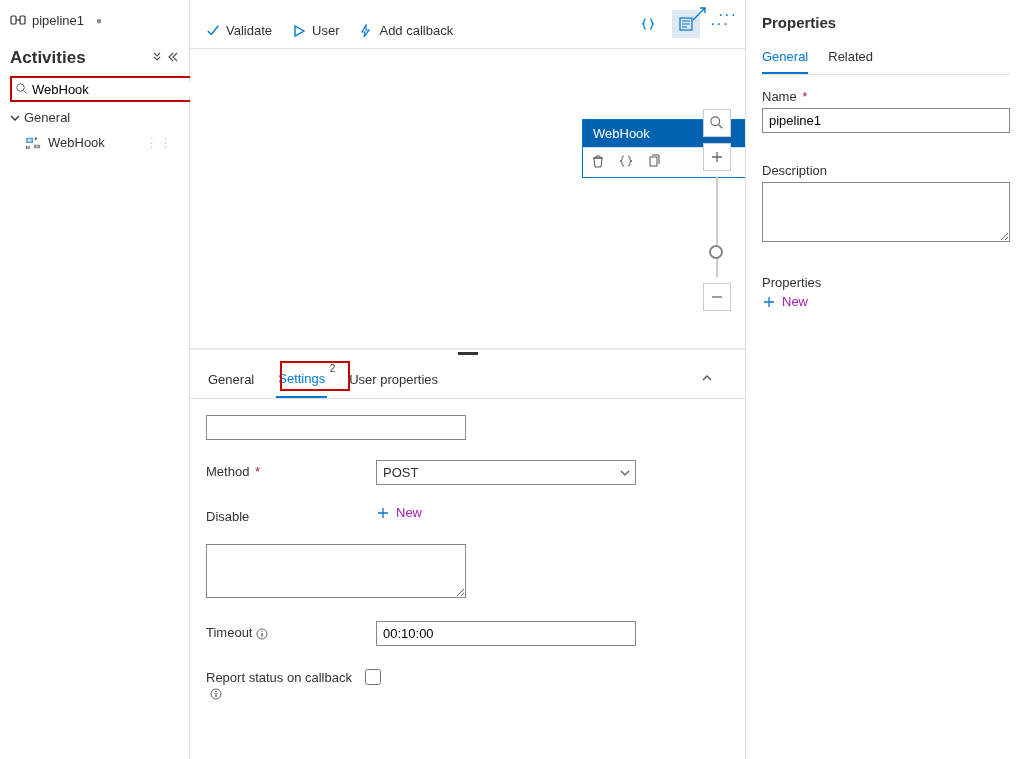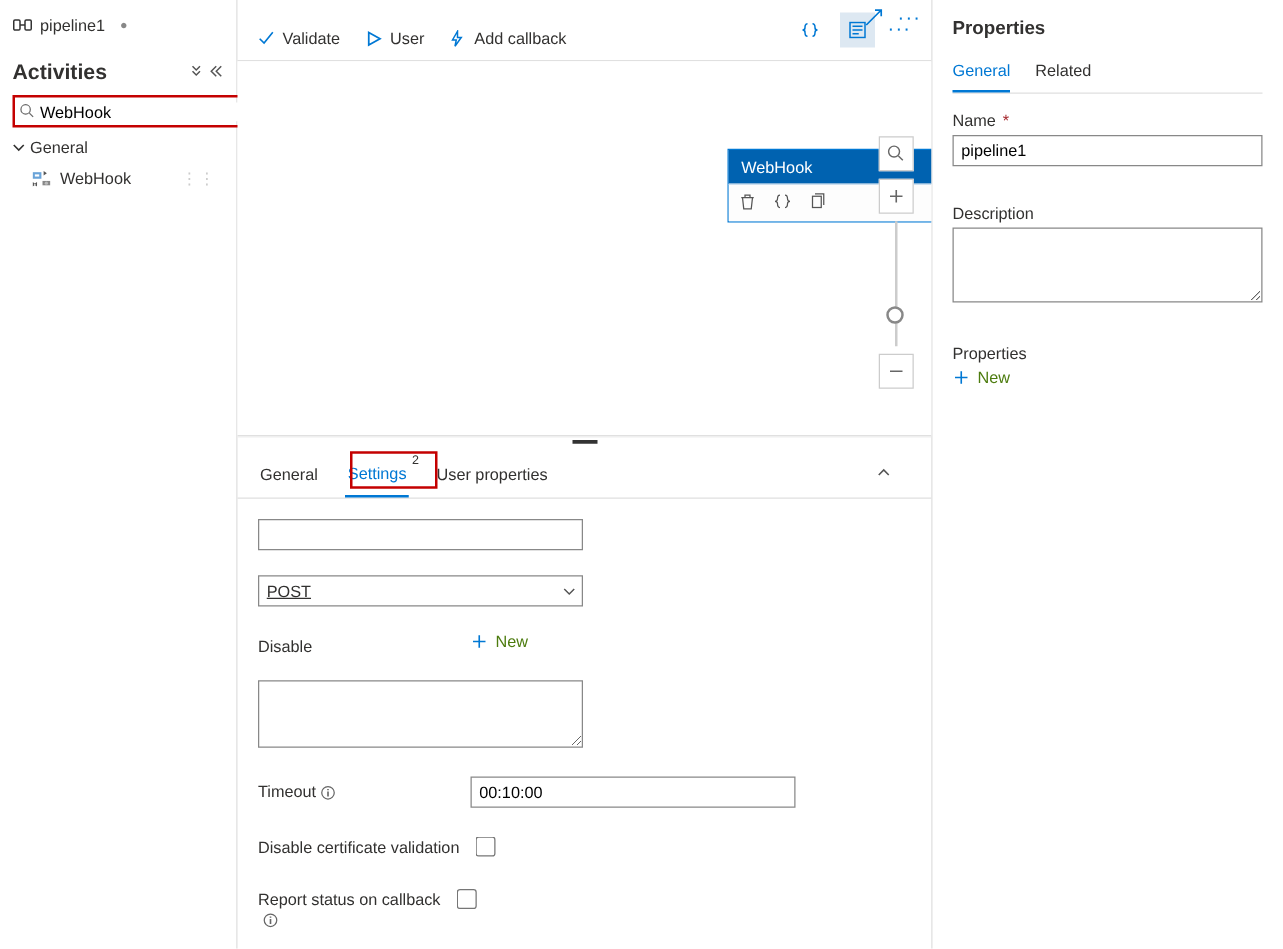--- a/index.html
+++ b/index.html
@@ -53,24 +53,24 @@
   .stab-box { position: absolute; border: 2px solid #c40000; padding: 2px 4px; pointer-events:none; top: 4px; left: 90px; width:70px; height: 30px; }
   .collapse-caret { margin-left: auto; padding: 6px 16px 10px 0; color:#555; }
 
   .settings-body { padding: 16px; overflow-y: auto; height: 360px; position:relative; }
   .field-row { display: flex; align-items: flex-start; margin-bottom: 20px; }
   .field-row .lbl { width: 170px; padding-top: 4px; }
   .req { color: #a4262c; margin-left: 2px; }
   .field-row .ctrl { flex: 1; max-width: 260px; }
   .txt, .sel, .ta { width: 100%; border: 1px solid #888; padding: 4px 6px; font-size: 13px; font-family: inherit; background:#fff; }
   .sel { appearance: none; padding-right: 20px; position: relative; }
-  .sel-wrap { position: relative; width: 100%; text-decoration: underline; }
+  .sel-wrap { position: relative; width: 100%; }
   .sel-wrap .caret { position: absolute; right: 6px; top: 6px; pointer-events:none; }
   .ta { height: 54px; resize: both; }
-  .add-new { display: flex; align-items: center; gap: 6px; color: #4d7c0f; }
+  .add-new { display: flex; align-items: center; gap: 6px; color: #a21caf; }
   .info-icon { display:inline-flex; align-items:center; vertical-align:middle; margin-left:4px; }
   .cb { width: 16px; height: 16px; }
 
   
   .props { width: 280px; padding: 14px 16px; }
   .props h3 { margin: 0 0 14px; font-size: 15px; font-weight: 600; }
   .prop-tabs { display: flex; gap: 20px; border-bottom: 1px solid #e0e0e0; margin-bottom: 14px; }
   .prop-tabs .ptab { padding: 4px 0 8px; }
   .prop-tabs .ptab.active { color: #0078d4; border-bottom: 2px solid #0078d4; }
   .prop-field { margin-bottom: 30px; }
@@ -247,20 +247,21 @@
       <div class="collapse-caret"><svg width="12" height="12" viewBox="0 0 12 12">
             <path d="M2 8l4-4 4 4" stroke="#555" fill="none" stroke-width="1.3"></path>
           </svg></div>
     </div>
 
     <div class="settings-body">
       <div class="field-row">
         <div class="ctrl"><input class="txt" value="" style=""></div>
       </div>
       <div class="field-row">
+        <div class="lbl"><span>Method</span><span class="req"> *</span></div>
         <div class="ctrl">
             <div class="sel-wrap">
               <div class="sel">POST</div>
               <span class="caret"><svg width="10" height="10" viewBox="0 0 10 10">
                   <path d="M1 3l4 4 4-4" stroke="#555" fill="none" stroke-width="1.2"></path>
                 </svg></span>
             </div>
           </div>
       </div>
       <div class="field-row">
@@ -280,24 +281,20 @@
       <div class="field-row">
         <div class="lbl"><span>Timeout</span><span class="info-icon">
               <svg width="12" height="12" viewBox="0 0 12 12">
                 <circle cx="6" cy="6" r="5" fill="none" stroke="#666" stroke-width="1"></circle>
                 <path d="M6 3v1M6 5v4" stroke="#666" stroke-width="1.3"></path>
               </svg>
             </span></div>
         <div class="ctrl"><input class="txt" value="00:10:00" style=""></div>
       </div>
       <div class="field-row">
-        <div class="lbl" style="width:170px;"><span>Disable certificate validation</span></div>
-        <div><input type="checkbox" class="cb" style=""></div>
-      </div>
-      <div class="field-row">
         <div class="lbl" style="width:155px;"><span>Report status on callback</span><span class="info-icon">
               <svg width="12" height="12" viewBox="0 0 12 12">
                 <circle cx="6" cy="6" r="5" fill="none" stroke="#666" stroke-width="1"></circle>
                 <path d="M6 3v1M6 5v4" stroke="#666" stroke-width="1.3"></path>
               </svg>
             </span></div>
         <div><input type="checkbox" class="cb" style=""></div>
       </div>
 
     </div>

